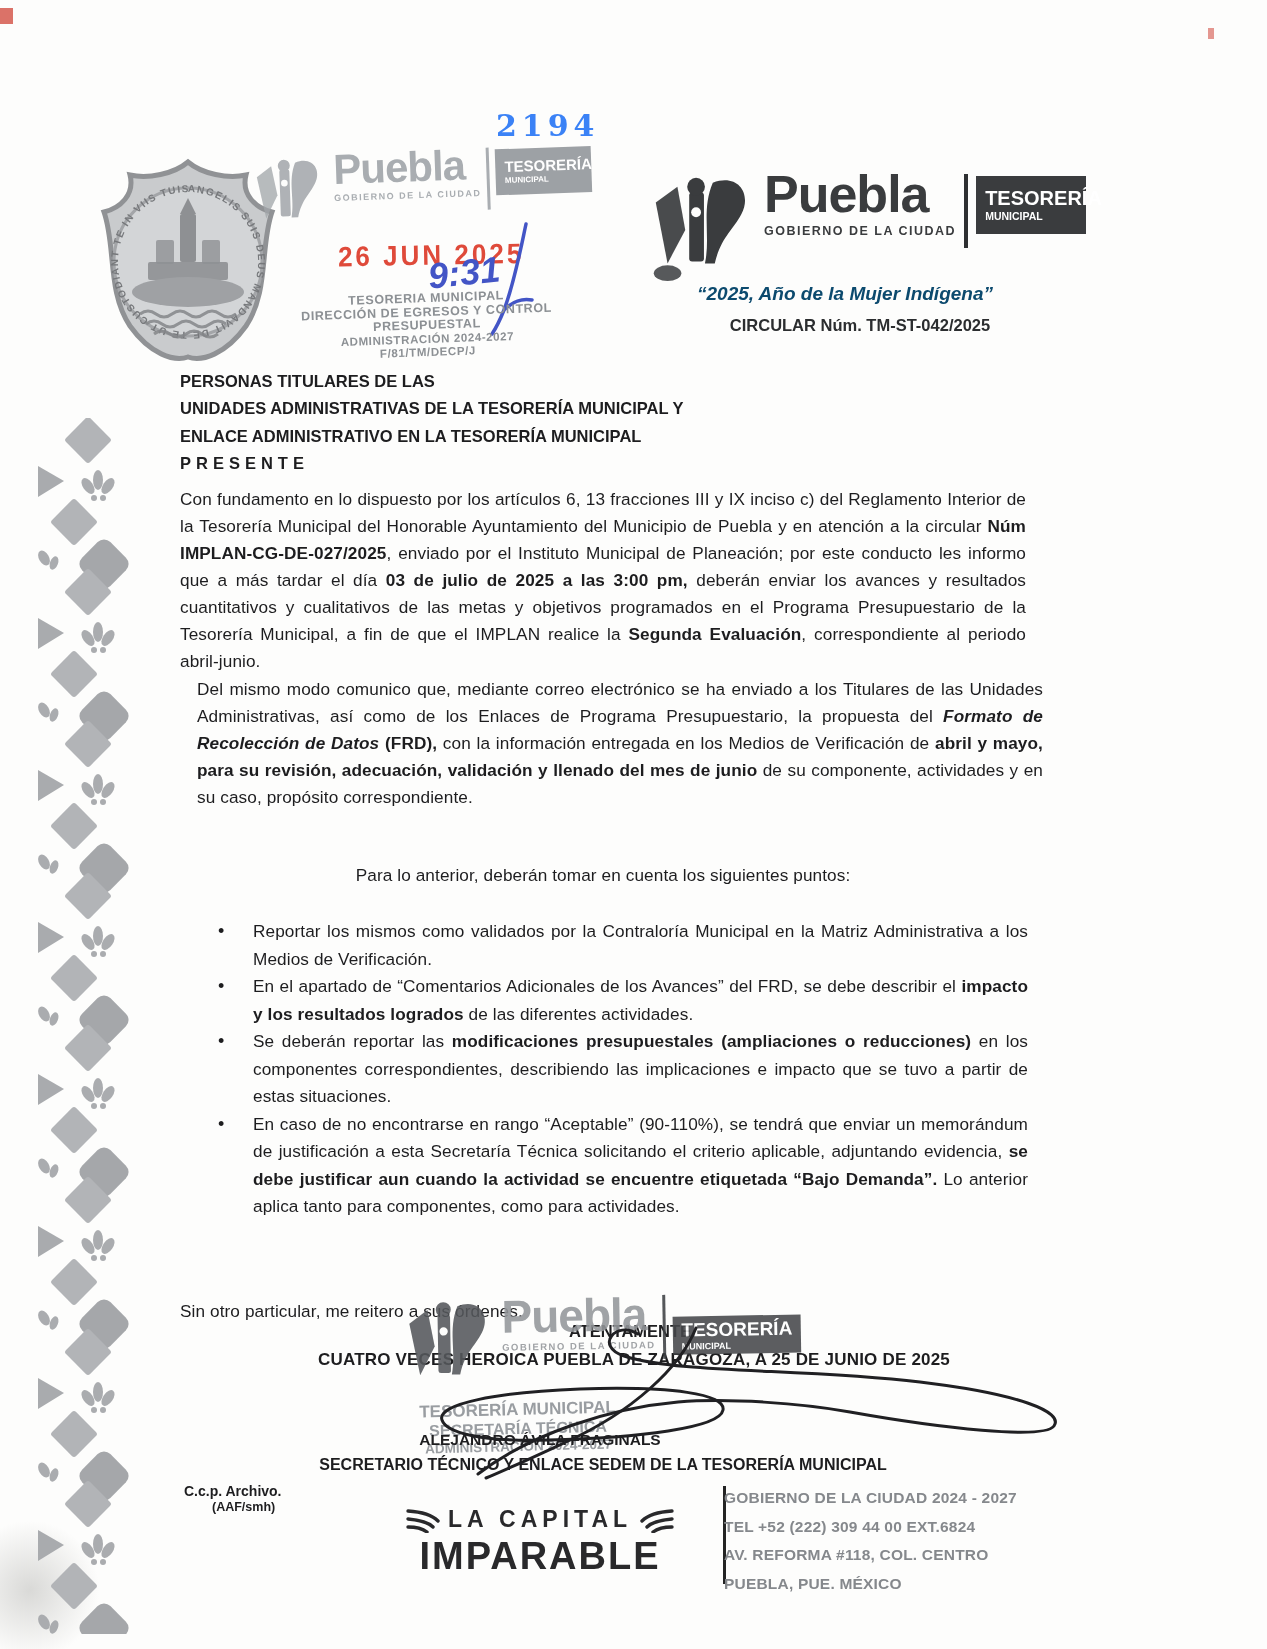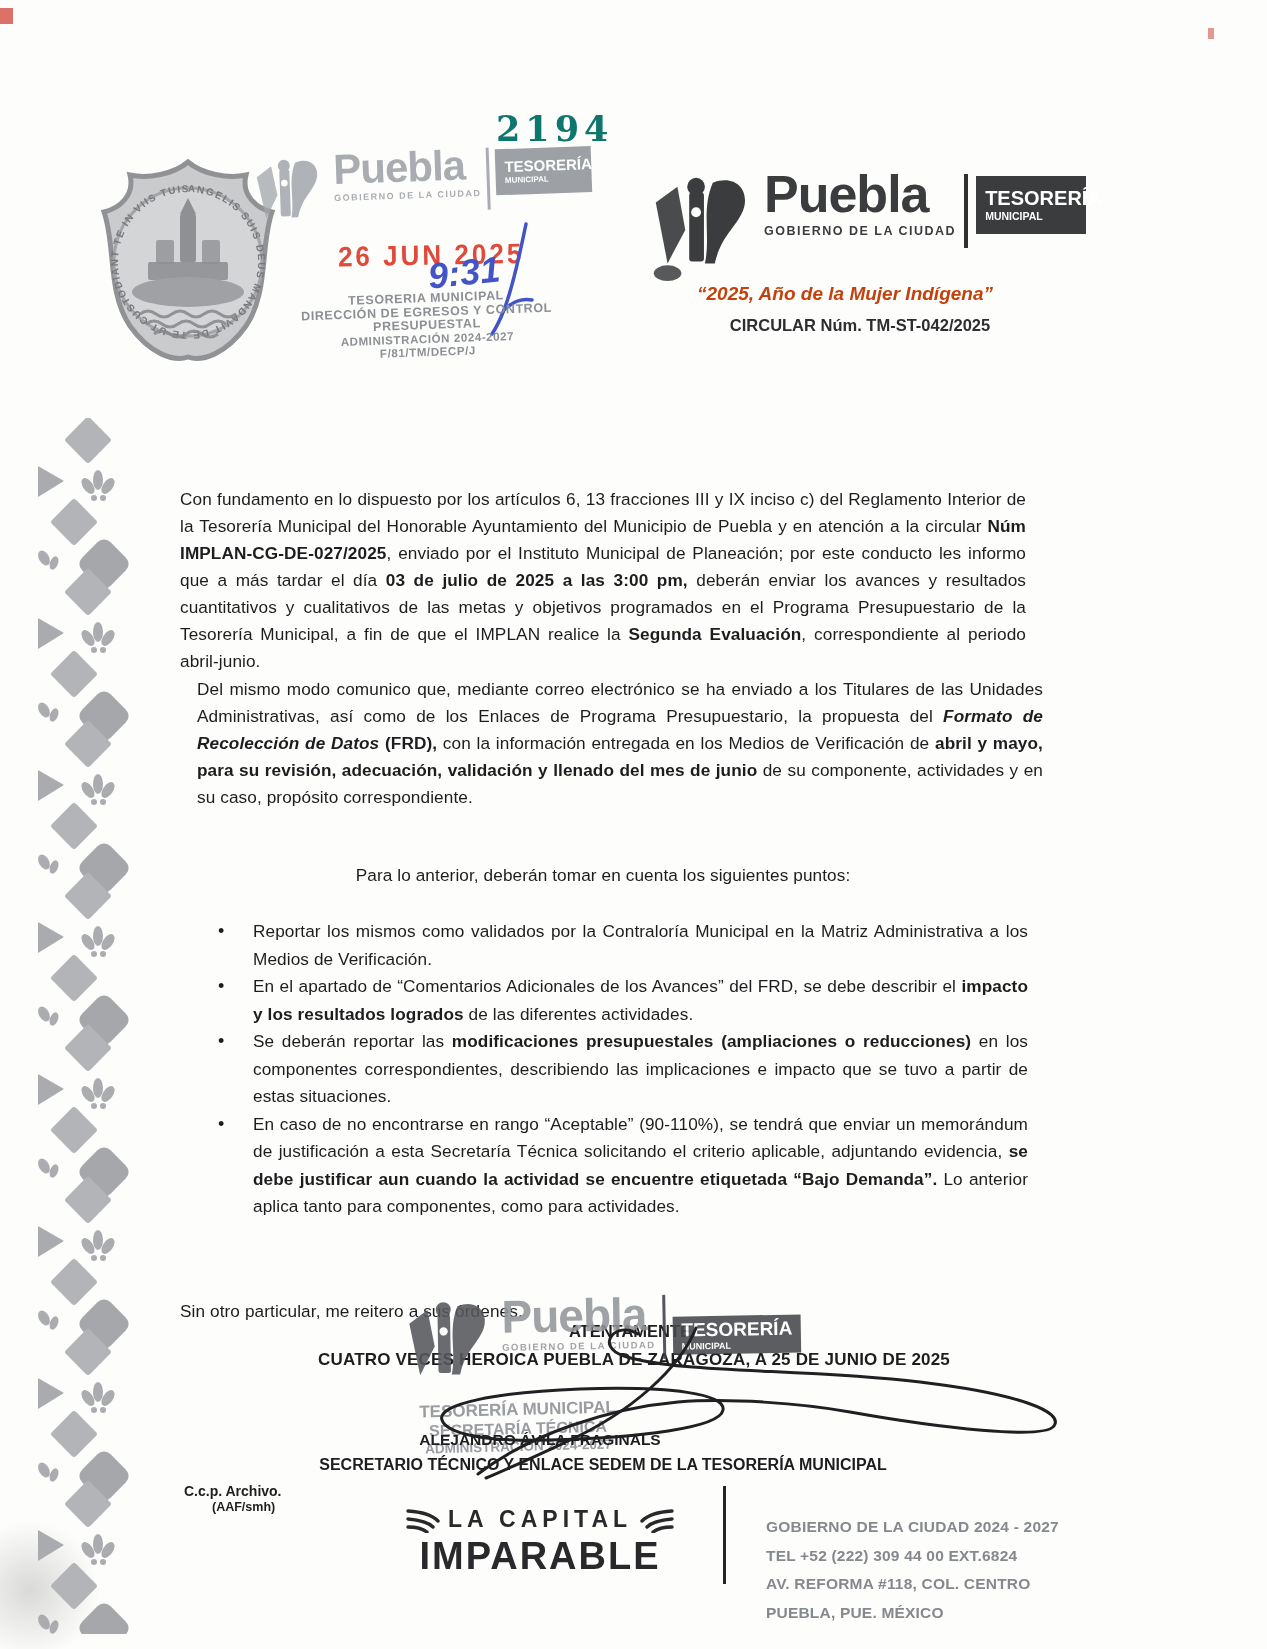--- a/index.html
+++ b/index.html
@@ -5,21 +5,21 @@
   html,body{margin:0;padding:0;background:#e8e8e8;}
   .page{position:relative;width:1267px;height:1649px;margin:0 auto;background:#fdfdfc;
         font-family:"Liberation Sans",sans-serif;color:#1d1d1f;overflow:hidden;}
   .abs{position:absolute;}
 
   
   .speck{background:#cf4337;opacity:.75;}
   .smudge{background:radial-gradient(circle,#d9d9d7 0%,rgba(217,217,215,0) 70%);}
 
   
-  .folio{font-family:"DejaVu Serif",serif;font-weight:700;font-size:35px;color:#0f766e;letter-spacing:5px;}
+  .folio{font-family:"DejaVu Serif",serif;font-weight:700;font-size:30px;color:#3b82f6;letter-spacing:5px;}
 
   
   .talavera{left:36px;top:418px;}
 
   
   .crest{left:92px;top:156px;}
 
   
   .logo-row{display:flex;align-items:flex-start;}
   .brand{font-weight:800;letter-spacing:-1px;line-height:1;}
@@ -37,21 +37,21 @@
   .date-red{color:#df4a3a;font-weight:700;font-size:26px;letter-spacing:3px;transform:scaleY(1.08) rotate(-1deg);}
   .pen{color:#4355c6;font-size:36px;font-style:italic;transform:rotate(-6deg);font-weight:600;}
   .stamp-lines{width:310px;text-align:center;color:#8c9094;font-weight:700;font-size:12.5px;line-height:13.5px;
                letter-spacing:.6px;transform:rotate(-2deg);}
   .stamp-lines .s4,.stamp-lines .s5{font-size:11.5px;}
 
   
   .hdr-logo .brand{color:#3a3c3e;font-size:52px;}
   .hdr-logo .gov{color:#3a3c3e;font-size:12.5px;margin-top:4px;}
   .hdr-logo .tm-box{background:#3a3c3e;}
-  .motto{font-size:19px;font-weight:800;font-style:italic;color:#c2410c;text-align:center;}
+  .motto{font-size:19px;font-weight:800;font-style:italic;color:#0c4a6e;text-align:center;}
   .circular{font-size:16.5px;font-weight:800;color:#2b2d2f;text-align:center;}
 
   
   .addr{font-size:16.5px;font-weight:700;line-height:27.3px;}
   .addr .sp{letter-spacing:5px;}
   .body-p{font-size:17.2px;line-height:27px;text-align:justify;letter-spacing:.1px;}
   .b{font-weight:700;}
   .bi{font-weight:700;font-style:italic;}
   ul.bullets{margin:0;padding:0;list-style:none;font-size:17.2px;line-height:27.5px;text-align:justify;letter-spacing:.1px;}
   ul.bullets li{position:relative;padding-left:37px;}
@@ -202,20 +202,26 @@
       <div class="tm-box" style="width:110px;height:58px;margin-top:8px;">
         <div class="l1" style="font-size:20px;">TESORERÍA</div>
         <div class="l2" style="font-size:10.5px;">MUNICIPAL</div>
       </div>
     </div>
   </div>
 
   <div class="abs motto" style="left:645px;top:283px;width:400px;">“2025, Año de la Mujer Indígena”</div>
   <div class="abs circular" style="left:660px;top:316px;width:400px;">CIRCULAR Núm. TM-ST-042/2025</div>
 
+  <div class="abs addr" style="left:180px;top:368px;">
+    <div>PERSONAS TITULARES DE LAS</div>
+    <div>UNIDADES ADMINISTRATIVAS DE LA TESORERÍA MUNICIPAL Y</div>
+    <div>ENLACE ADMINISTRATIVO EN LA TESORERÍA MUNICIPAL</div>
+    <div class="sp">PRESENTE</div>
+  </div>
 
   <p class="abs body-p" style="left:180px;top:486px;width:846px;margin:0;">
     <span>Con fundamento en lo dispuesto por los artículos 6, 13 fracciones III y IX inciso c) del Reglamento Interior de la Tesorería Municipal del Honorable Ayuntamiento del Municipio de Puebla y en atención a la circular </span><span class="b">Núm IMPLAN-CG-DE-027/2025</span><span>, enviado por el Instituto Municipal de Planeación; por este conducto les informo que a más tardar el día </span><span class="b">03 de julio de 2025 a las 3:00 pm,</span><span> deberán enviar los avances y resultados cuantitativos y cualitativos de las metas y objetivos programados en el Programa Presupuestario de la Tesorería Municipal, a fin de que el IMPLAN realice la </span><span class="b">Segunda Evaluación</span><span>, correspondiente al periodo abril-junio.</span>
   </p>
 
   <p class="abs body-p" style="left:180px;top:659px;width:846px;margin:17px;">
     <span>Del mismo modo comunico que, mediante correo electrónico se ha enviado a los Titulares de las Unidades Administrativas, así como de los Enlaces de Programa Presupuestario, la propuesta del </span><span class="bi">Formato de Recolección de Datos </span><span class="b">(FRD),</span><span> con la información entregada en los Medios de Verificación de </span><span class="b">abril y mayo, para su revisión, adecuación, validación y llenado del mes de junio</span><span> de su componente, actividades y en su caso, propósito correspondiente.</span>
   </p>
 
   <p class="abs body-p" style="left:180px;top:862px;width:846px;margin:0;text-align:center;">Para lo anterior, deberán tomar en cuenta los siguientes puntos:</p>
@@ -290,20 +296,20 @@
           <path d="M32 4 C16 5 7 9 2 14"></path>
             <path d="M32 12 C20 13 11 16 7 20"></path>
             <path d="M32 20 C24 20 17 22 13 25"></path>
         </g>
       </svg>
     </div>
     <div class="imparable">IMPARABLE</div>
   </div>
 
   <div class="abs f-divider" style="left:723px;top:1486px;width:3px;height:98px;"></div>
-  <div class="abs f-right" style="left:766px;top:1484px;margin-top:29px;">
+  <div class="abs f-right" style="left:724px;top:1484px;">
     <div>GOBIERNO DE LA CIUDAD 2024 - 2027</div>
     <div>TEL +52 (222) 309 44 00 EXT.6824</div>
     <div>AV. REFORMA #118, COL. CENTRO</div>
     <div>PUEBLA, PUE. MÉXICO</div>
   </div>
 
 </div>
 
 </body></html>

